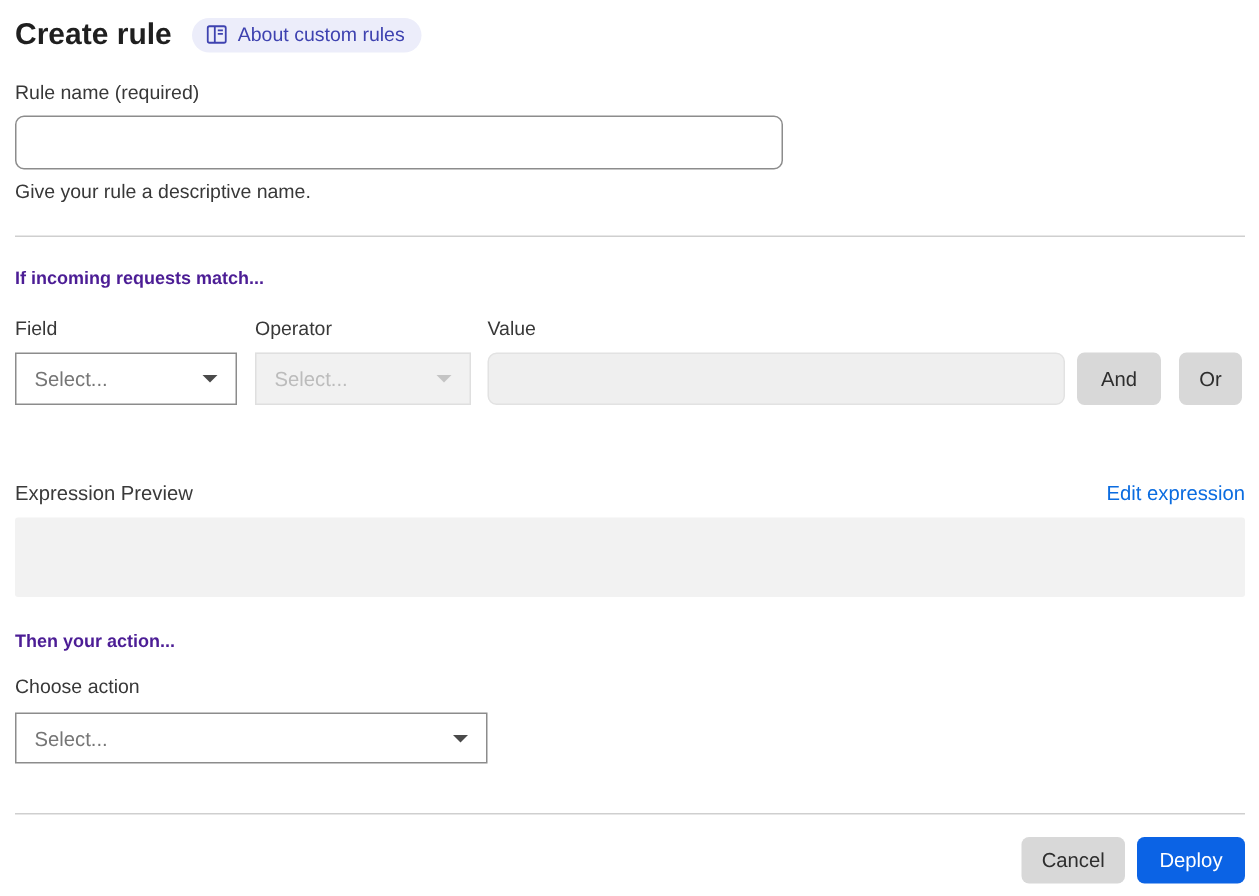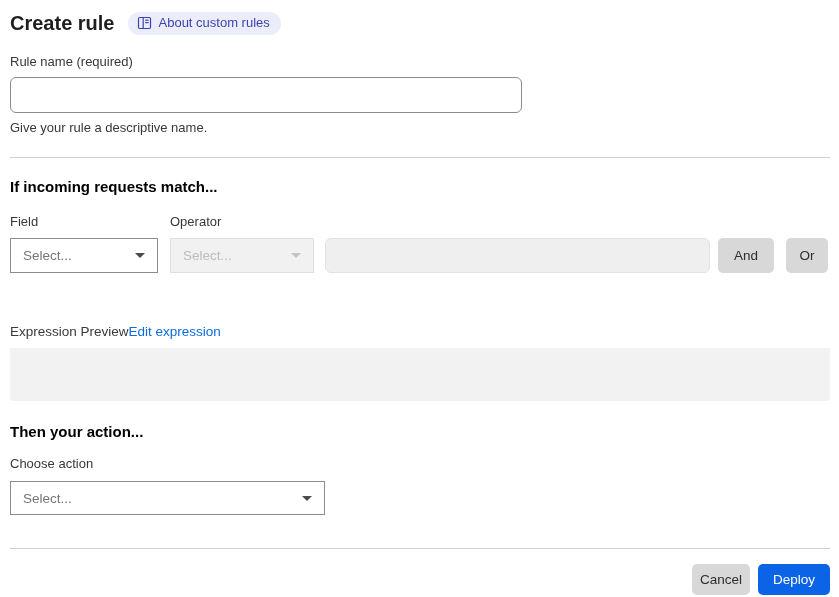--- a/index.html
+++ b/index.html
@@ -31,21 +31,21 @@
   .rule-name-input {
     width: 512px; height: 36px;
     border: 1px solid #8c8c8c; border-radius: 6px;
     font-family: "Liberation Sans", sans-serif; font-size: 14px; color: #303030;
     padding: 0 10px; outline: none; background: #fff;
   }
   .helper-text { font-size: 13px; color: #383838; margin-top: 7px; }
 
   .divider { border: none; border-top: 1px solid #cfcfcf; margin: 22px 0 0 0; }
 
-  .section-heading { font-size: 15px; font-weight: 700; color: #000000; margin: 20px 0 0 0; }
+  .section-heading { font-size: 12px; font-weight: 700; color: #4c1d95; margin: 20px 0 0 0; }
 
   
   .col-labels { display: flex; font-size: 13px; color: #383838; margin: 19px 0 9px 0; }
   .col-label-field { width: 160px; }
   .col-label-operator { width: 155px; }
   .col-label-value { flex: 1; }
 
   .controls-row { display: flex; align-items: stretch; height: 35px; }
   .select-box {
     display: flex; align-items: center; justify-content: space-between;
@@ -63,35 +63,35 @@
     font-family: "Liberation Sans", sans-serif; font-size: 13.5px; padding: 0 10px; color: #303030;
   }
   .btn-chip {
     border: none; border-radius: 5px; background: #d8d8d8; color: #2e2e2e;
     font-family: "Liberation Sans", sans-serif; font-size: 13.5px; cursor: pointer;
   }
   .btn-and { width: 56px; margin-right: 12px; }
   .btn-or { width: 42px; }
 
   
-  .preview-row { display: flex; justify-content: flex-start; align-items: center; margin-top: 51px; }
+  .preview-row { display: flex; justify-content: space-between; align-items: center; margin-top: 51px; }
   .preview-label { font-size: 13.5px; color: #3a3a3a; }
   .edit-link { font-size: 13.5px; color: #0b6ce0; text-decoration: none; cursor: pointer; }
   .preview-box { margin-top: 9px; height: 53px; background: #f2f2f2; border-radius: 2px; }
 
   
   .action-heading { margin-top: 22px; }
   .choose-label { margin-top: 16px; margin-bottom: 10px; }
   .sel-action { width: 315px; height: 34px; }
 
   
   .footer-divider { margin-top: 33px; }
   .footer-row { display: flex; justify-content: flex-end; align-items: center; gap: 8px; margin-top: 15px; }
   .btn { height: 31px; border: none; border-radius: 5px; font-family: "Liberation Sans", sans-serif; font-size: 13.5px; cursor: pointer; }
-  .btn-cancel { width: 58px; background: #d8d8d8; color: #2e2e2e; }
+  .btn-cancel { width: 69px; background: #d8d8d8; color: #2e2e2e; }
   .btn-blue { background: #0b63e5; color: #ffffff; }
   .btn-save { width: 113px; }
   .btn-deploy { width: 72px; }
 </style>
 </head>
 <body>
 
 <div class="page">
   <div class="content">
 
@@ -117,20 +117,21 @@
     <div class="helper-text">Give your rule a descriptive name.</div>
 
     <hr class="divider">
 
     
     <h2 class="section-heading">If incoming requests match...</h2>
 
     <div class="col-labels">
       <span class="col-label-field">Field</span>
       <span class="col-label-operator">Operator</span>
+      <span class="col-label-value">Value</span>
     </div>
 
     <div class="controls-row">
       <div class="select-box select-enabled sel-field">
         <span>Select...</span>
         <span class="caret"></span>
       </div>
       <div class="select-box select-disabled sel-operator">
         <span>Select...</span>
         <span class="caret caret-muted"></span>

